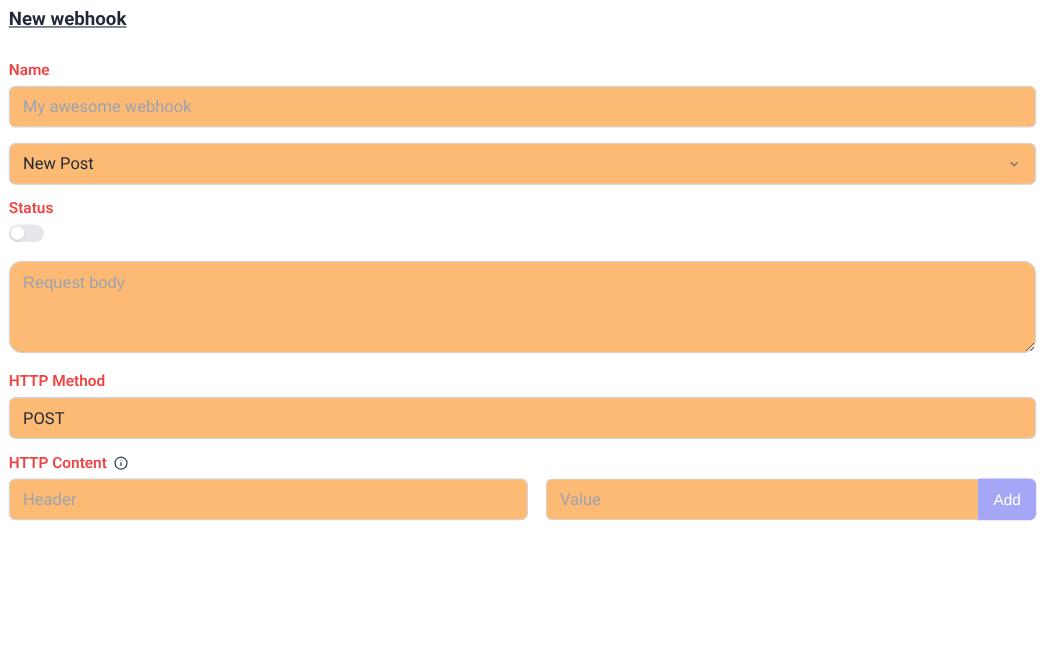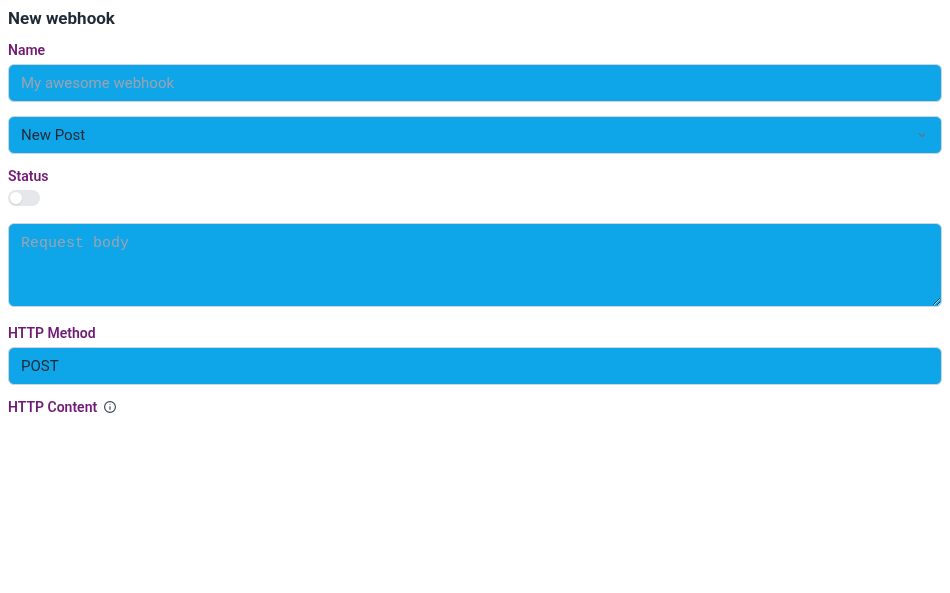--- a/index.html
+++ b/index.html
@@ -11,29 +11,30 @@
       font-family: -apple-system, BlinkMacSystemFont, "Segoe UI", Roboto, "Helvetica Neue", Arial, sans-serif;
       background: #ffffff;
       color: #1f2937;
       padding: 8px;
       width: 950px;
     }
     .page-title {
       font-size: 17px;
       font-weight: 700;
       color: #1f2937;
-      margin-bottom: 14px;
+      margin-bottom: 28px;
+      text-decoration: underline;
     }
     .field {
       margin-bottom: 14px;
     }
     .field-label {
       font-size: 14px;
       font-weight: 600;
-      color: #701a75;
+      color: #ef4444;
       margin-bottom: 6px;
       display: flex;
       align-items: center;
       gap: 6px;
     }
     .info-icon {
       display: inline-flex;
       align-items: center;
       justify-content: center;
       width: 14px;
@@ -45,21 +46,21 @@
       height: 14px;
     }
     .text-input, .select-input, .textarea-input {
       width: 100%;
       border: 1px solid #d1d5db;
       border-radius: 6px;
       padding: 9px 12px;
       font-size: 15px;
       font-family: inherit;
       color: #1f2937;
-      background: #0ea5e9;
+      background: #fdba74;
       outline: none;
     }
     .text-input::placeholder, .textarea-input::placeholder {
       color: #9ca3af;
     }
     .select-wrapper {
       position: relative;
       width: 100%;
     }
     .select-input {
@@ -76,24 +77,25 @@
       transform: translateY(-50%);
       color: #6b7280;
       pointer-events: none;
       display: flex;
     }
     .select-chevron svg {
       width: 16px;
       height: 16px;
     }
     .textarea-input {
-      font-family: Liberation Mono, monospace;
+      font-family: Liberation Sans, sans-serif;
       min-height: 84px;
       resize: vertical;
       line-height: 1.4;
+      border-radius: 12px;
     }
     .toggle {
       position: relative;
       display: inline-block;
       width: 32px;
       height: 16px;
     }
     .toggle input {
       opacity: 0;
       width: 0;
@@ -203,13 +205,20 @@
   <div class="field-label">
     <span>HTTP Content</span>
     <span class="info-icon">
       <svg viewBox="0 0 16 16" fill="none" stroke="currentColor" stroke-width="1.3">
         <circle cx="8" cy="8" r="6.2"></circle>
         <line x1="8" y1="7" x2="8" y2="11"></line>
         <circle cx="8" cy="4.8" r="0.6" fill="currentColor" stroke="none"></circle>
       </svg>
     </span>
   </div>
+  <div class="headers-row">
+    <input type="text" class="text-input" placeholder="Header" style="">
+    <div class="value-group">
+      <input type="text" class="text-input" placeholder="Value" style="">
+      <button class="add-btn">Add</button>
+    </div>
+  </div>
 </div>
 
 </body></html>

